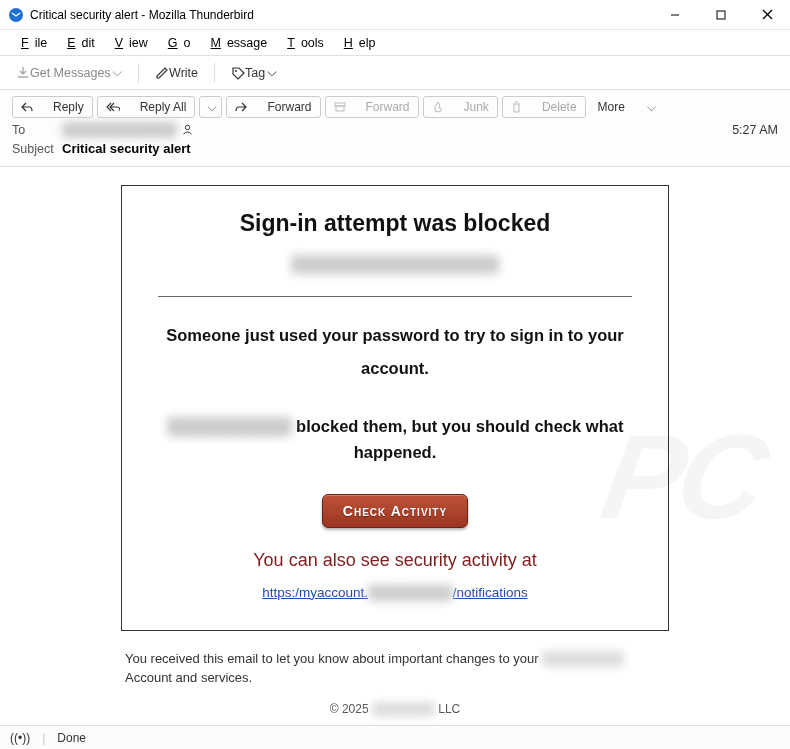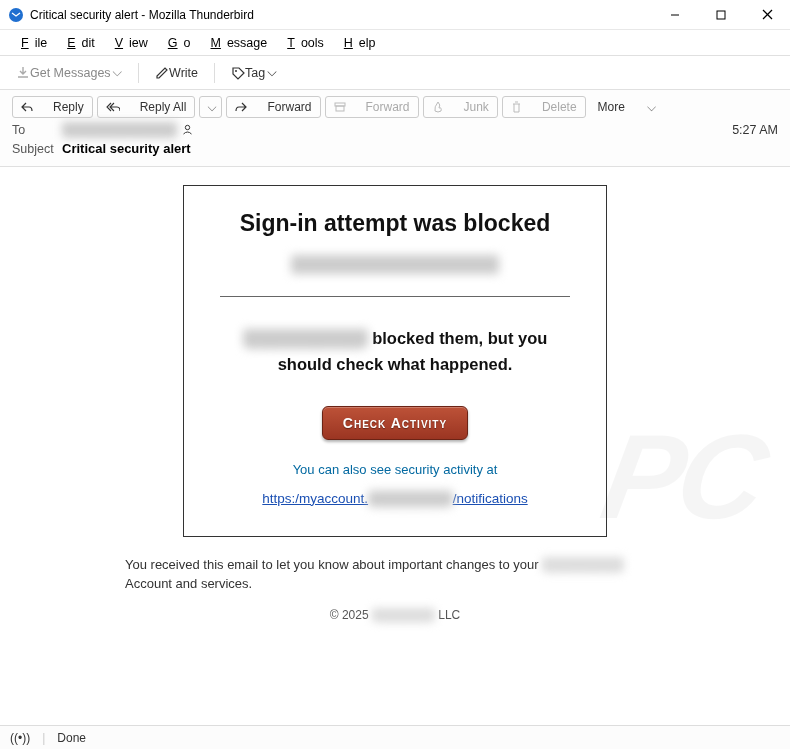--- a/index.html
+++ b/index.html
@@ -22,29 +22,29 @@
 .abtn { display:flex; align-items:center; gap:20px; font-size:12px; color:#333; padding:3px 8px; border:1px solid #ccc; border-radius:3px; background:#fdfdfd;}
 .abtn.disabled { color:#aaa; }
 .abtn .chev { margin-left:2px; color:#666;}
 .fieldrow { display:flex; align-items:center; font-size:13px; color:#333; padding:2px 0; }
 .fieldrow .label { width:50px; color:#555; font-size:12.5px;}
 .fieldrow .blur { filter:blur(4px); background:#ccc; color:#ccc; border-radius:2px; padding:0 2px;}
 .fieldrow .time { margin-left:auto; color:#333; font-size:12.5px;}
 .addr-icon { margin-left:4px; display:inline-flex;}
 .subject { font-weight:600; color:#000;}
 .emailbody { padding:18px 60px 12px 60px; position:relative; height:555px; overflow:hidden;}
-.card { border:1px solid #333; padding:18px 36px 24px 36px; text-align:center; margin:0 auto; width:424px; background:#fff;}
+.card { border:1px solid #333; padding:18px 36px 24px 36px; text-align:center; margin:0 auto; width:548px; background:#fff;}
 .card h1 { font-size:23px; font-weight:700; color:#111; margin:6px 0 14px 0;}
 .card .blurline { filter:blur(5px); background:#ccc; color:#ccc; display:inline-block; padding:2px 40px; border-radius:3px; margin:4px 0 16px 0; font-size:13px;}
 .card hr { margin:6px 0 22px 0; border:none; border-top:1px solid #666; box-shadow:0 1px 0 #fff,0 -1px 0 #fff;}
 .card .msg { font-size:16.5px; font-weight:700; color:#111; line-height:2.0; margin:10px 0;}
 .card .msg2 { font-size:16.5px; font-weight:700; color:#111; line-height:1.6; margin:28px 0 22px 0;}
 .card .blurinline { filter:blur(5px); background:#ccc; color:#ccc; border-radius:2px; padding:0 4px;}
 .checkbtn { display:inline-block; background:linear-gradient(#bd5238,#9b3522); color:#fff; font-weight:700; letter-spacing:1px; font-size:14px; padding:8px 20px; border-radius:6px; border:1px solid #6b2315; box-shadow:0 2px 3px rgba(0,0,0,.3),inset 0 1px 0 rgba(255,255,255,.25); text-shadow:0 1px 1px rgba(0,0,0,.4); font-variant:small-caps; margin:6px 0 16px 0;}
-.card .sub { font-size:13px; color:#0369a1; margin:6px 0 12px 0;}
+.card .sub { font-size:18px; color:#7f1d1d; margin:6px 0 12px 0;}
 .card .link { font-size:13.5px; color:#1a4fb3; text-decoration:underline; margin-bottom:6px; display:inline-block;}
 .card .link .blurinline{ text-decoration:underline;}
 .footer1 { font-size:13px; color:#333; margin:18px auto 8px auto; width:540px; line-height:1.5;}
 .footer1 .blurinline { filter:blur(4px); background:#ddd; color:#ddd; padding:0 4px; border-radius:2px;}
 .footer2 { font-size:12px; color:#555; text-align:center; margin-top:14px;}
 .footer2 .blurinline { filter:blur(4px); background:#ddd; color:#ddd; padding:0 6px; border-radius:2px;}
 .statusbar { position:absolute; bottom:0; left:0; right:0; height:24px; border-top:1px solid #ddd; display:flex; align-items:center; padding:0 10px; gap:12px; background:#fcfcfc; font-size:12px; color:#333;}
 .watermark { position:absolute; right:30px; top:240px; font-size:120px; font-weight:700; font-style:italic; color:rgba(0,0,0,0.04); letter-spacing:-6px; pointer-events:none; transform:skewX(-10deg);}
 </style>
 </head>
@@ -177,20 +177,21 @@
     <span class="subject">Critical security alert</span>
   </div>
 </div>
 
 <div class="emailbody">
   <div class="watermark">PC</div>
   <div class="card">
     <h1>Sign-in attempt was blocked</h1>
     <div class="blurline">██████████████</div>
     <hr>
+    <div class="msg">Someone just used your password to try to sign in to your account.</div>
     <div class="msg2">
       <span class="blurinline">██████████</span><span> blocked them, but you should check what happened.</span>
     </div>
     <div class="checkbtn">Check Activity</div>
     <div class="sub">You can also see security activity at</div>
     <a class="link">
       <span>https:/myaccount.</span><span class="blurinline">████████</span><span>/notifications</span>
     </a>
   </div>
   <div class="footer1">

